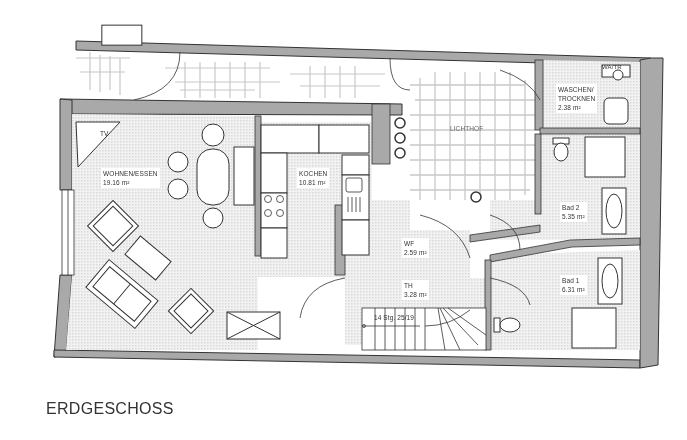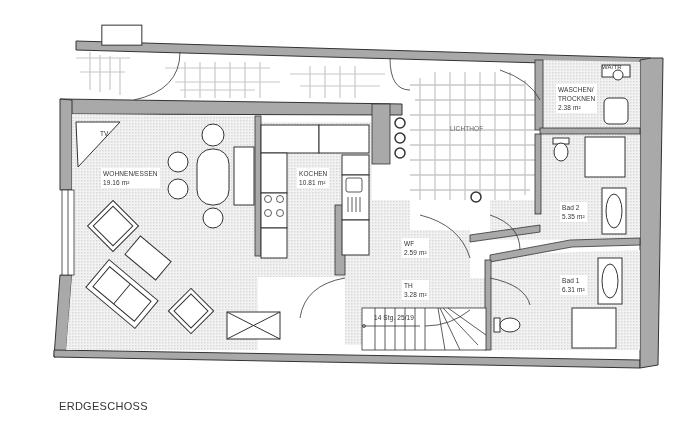--- a/index.html
+++ b/index.html
@@ -1,20 +1,20 @@
 <!DOCTYPE html>
 <html><head>
 <meta charset="utf-8">
 <style>
   html,body{margin:0;padding:0;background:#ffffff;}
   body{width:687px;height:440px;position:relative;overflow:hidden;font-family:"Liberation Sans",sans-serif;}
   #plan{position:absolute;left:0;top:0;}
   .lbl{position:absolute;font-size:6.5px;line-height:9px;color:#333;background:#fff;padding:1px 2px;letter-spacing:0.1px;}
   .lbl span{display:block;}
-  .title{position:absolute;left:46px;top:400px;font-size:11px;color:#333;letter-spacing:0.3px;margin-left:13px;}
+  .title{position:absolute;left:46px;top:400px;font-size:16px;color:#333;letter-spacing:0.3px;}
 </style>
 </head>
 <body>
 
 <svg id="plan" width="687" height="440" viewBox="0 0 687 440">
   <defs>
     <pattern id="dots" width="3" height="3" patternUnits="userSpaceOnUse">
       <rect width="3" height="3" fill="#f2f2f2"></rect>
       <rect width="1.5" height="1.5" fill="#d9d9d9"></rect>
     </pattern>

